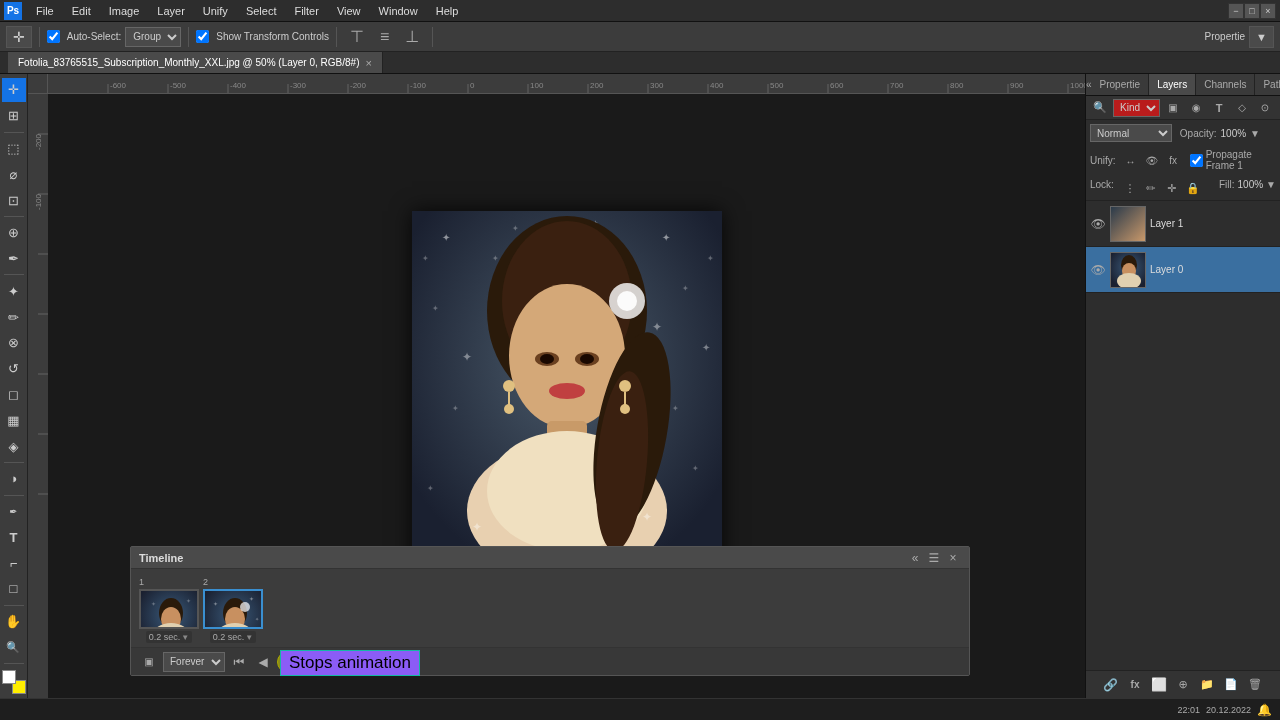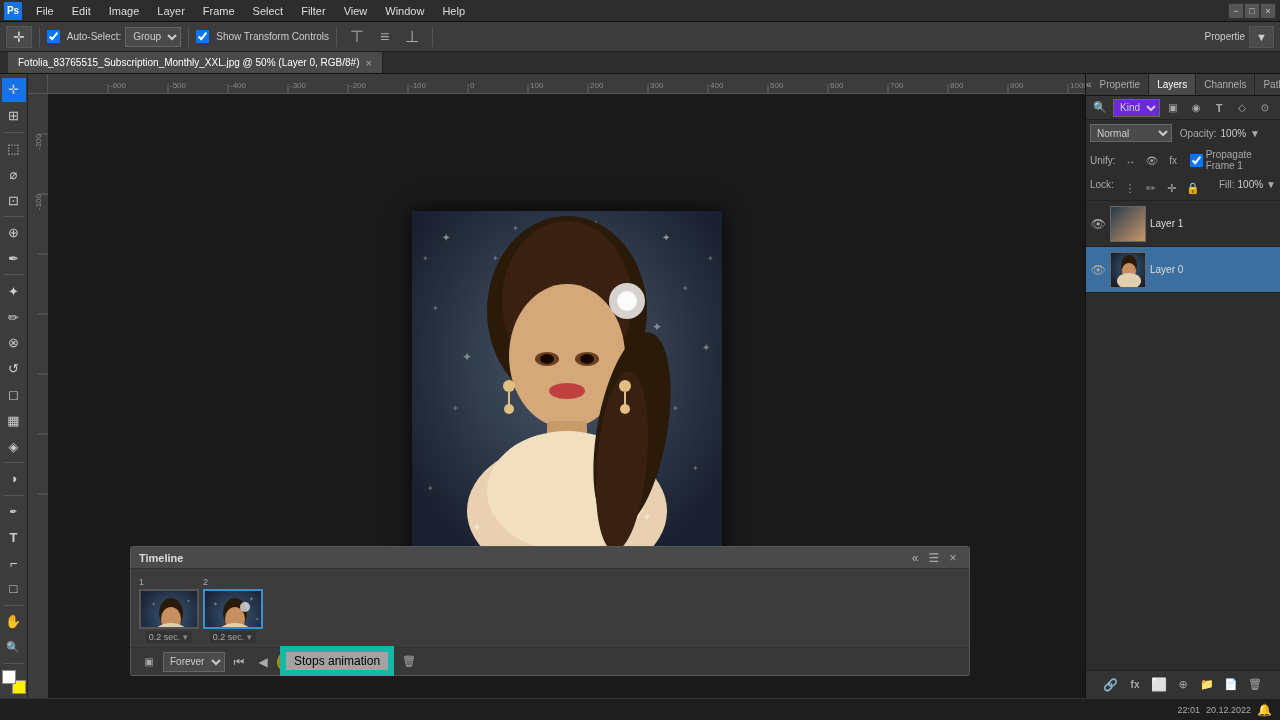--- a/index.html
+++ b/index.html
@@ -225,21 +225,21 @@
       width: 20px; height: 20px;
       background: transparent;
       border: 1px solid transparent;
       color: #aaa;
       cursor: pointer;
       display: flex; align-items: center; justify-content: center;
       font-size: 11px;
     }
     .rp-select {
       height: 18px;
-      background: #6d28d9;
+      background: #b91c1c;
       border: 1px solid #666;
       color: #ccc;
       font-size: 10px;
       padding: 0 2px;
     }
     .layer-opt-row {
       display: flex; align-items: center; gap: 4px;
       margin-bottom: 3px;
     }
     .layer-opt-label { font-size: 10px; color: #aaa; min-width: 28px; }
@@ -428,25 +428,25 @@
       color: #ccc;
       font-size: 10px;
       padding: 0 2px;
     }
 
     
     #tooltip-stops {
       position: absolute;
       bottom: 22px;
       left: 280px;
-      background: #a3a3a3;
+      background: #8b5cf6;
       color: #000;
-      border: 6px solid #14b8a6;
+      border: 1px solid #14b8a6;
       padding: 2px 8px;
-      font-size: 12px;
+      font-size: 17px;
       z-index: 200;
       pointer-events: none;
     }
 
     
     #statusbar {
       position: absolute;
       bottom: 0; left: 0; right: 0;
       height: 22px;
       background: #3c3c3c;
@@ -471,21 +471,21 @@
   </style>
 </head>
 <body>
 
 <div id="menubar">
   <div class="app-icon">Ps</div>
   <div class="menu-item">File</div>
   <div class="menu-item">Edit</div>
   <div class="menu-item">Image</div>
   <div class="menu-item">Layer</div>
-  <div class="menu-item">Frame</div>
+  <div class="menu-item">Unify</div>
   <div class="menu-item">Select</div>
   <div class="menu-item">Filter</div>
   <div class="menu-item">View</div>
   <div class="menu-item">Window</div>
   <div class="menu-item">Help</div>
   <div class="win-controls">
     <div class="win-btn">−</div>
     <div class="win-btn">□</div>
     <div class="win-btn">×</div>
   </div>

